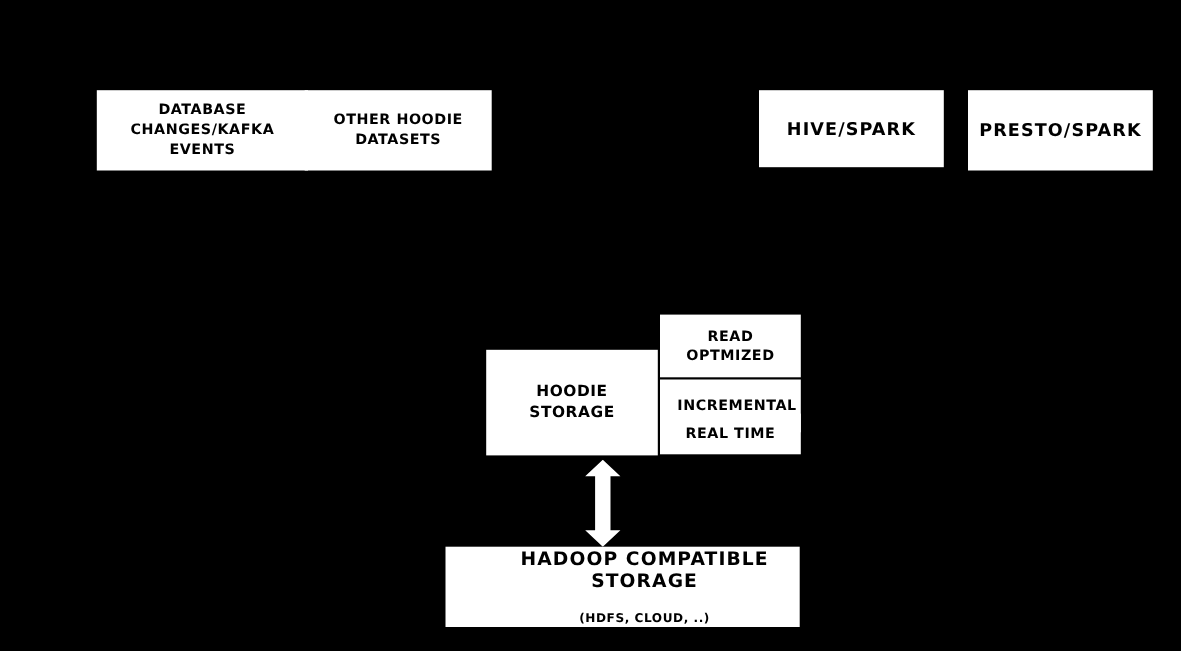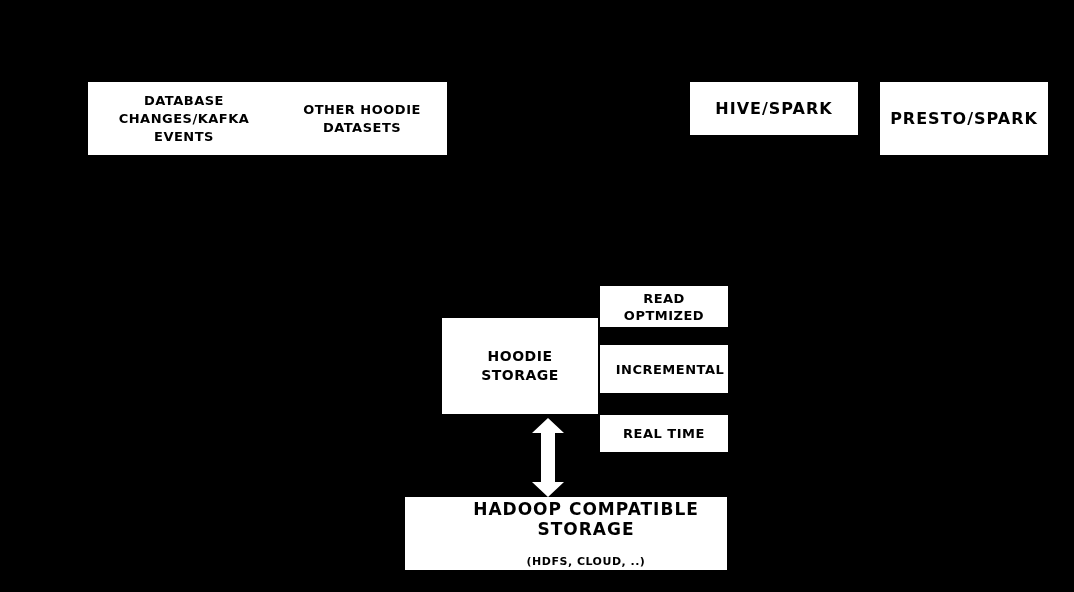--- a/index.html
+++ b/index.html
@@ -28,30 +28,30 @@
     letter-spacing: 0.5px;
     box-sizing: border-box;
   }
   .node .line { display: block; }
 
   
   .node-db-changes   { left: 88px;  top: 82px; width: 192px; height: 73px; font-size: 13px; line-height: 18px; }
   .node-other-ds     { left: 277px; top: 82px; width: 170px; height: 73px; font-size: 13px; line-height: 18px; }
 
   
-  .node-hive-spark   { left: 690px; top: 82px; width: 168px; height: 53px; font-size: 16px; letter-spacing: 1px; }
+  .node-hive-spark   { left: 690px; top: 82px; width: 168px; height: 70px; font-size: 16px; letter-spacing: 1px; }
   .node-presto-spark { left: 880px; top: 82px; width: 168px; height: 73px; font-size: 16px; letter-spacing: 1px; text-align: right; }
 
   
   .node-hoodie-dataset { left: 442px; top: 318px; width: 156px; height: 96px; font-size: 14px; line-height: 19px; }
 
   
-  .node-view-read        { left: 600px; top: 286px; width: 128px; height: 41px; font-size: 13px; line-height: 17px; }
+  .node-view-read        { left: 600px; top: 286px; width: 128px; height: 57px; font-size: 13px; line-height: 17px; }
   .node-view-incremental { left: 600px; top: 345px; width: 128px; height: 48px; font-size: 13px; padding-left: 12px; }
-  .node-view-realtime    { left: 600px; top: 415px; width: 128px; height: 37px; font-size: 13px; }
+  .node-view-realtime    { left: 600px; top: 376px; width: 128px; height: 37px; font-size: 13px; }
 
   
   .node-storage { left: 405px; top: 497px; width: 322px; height: 73px; padding-left: 40px; }
   .node-storage .title    { font-size: 17px; letter-spacing: 1px; line-height: 20px; }
   .node-storage .subtitle { font-size: 11px; letter-spacing: 0.5px; line-height: 13px; margin-top: 16px; }
 
   
   .sync-arrow {
     position: absolute;
     left: 530px;

